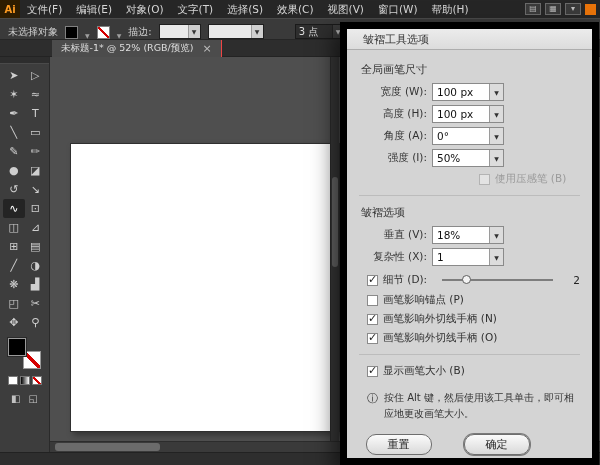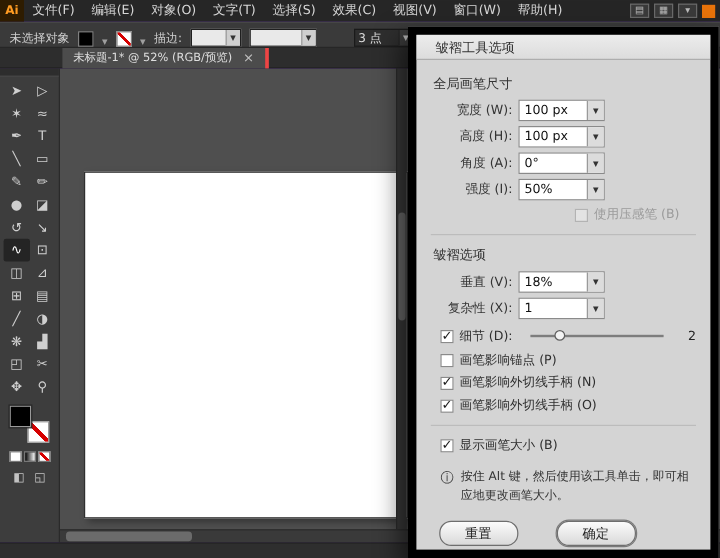--- a/index.html
+++ b/index.html
@@ -23,21 +23,21 @@
   .swatch.stroke::after{content:"";position:absolute;inset:0;background:linear-gradient(45deg,transparent 42%,#d50000 42%,#d50000 58%,transparent 58%)}
   .mini-arrow{font-size:6px;color:#9f9f9f}
   .cb-combo{height:15px;border:1px solid #1f1f1f;background:#e9e9e9;display:flex;align-items:center;color:#222}
   .cb-combo .val{flex:1;padding:0 3px;overflow:hidden;font-size:10px}
   .cb-combo .arrow{width:12px;text-align:center;font-size:6px;color:#333;background:#cfcfcf;border-left:1px solid #9a9a9a;align-self:stretch;line-height:13px}
   .cb-combo.dark{background:#2e2e2e;border-color:#1a1a1a;color:#ddd}
   .cb-combo.dark .arrow{background:#3c3c3c;border-left:1px solid #222;color:#bbb}
 
   
   .tabbar{position:absolute;left:0;top:40px;right:0;height:17px;background:#2d2d2d;border-bottom:1px solid #232323;z-index:3}
-  .doc-tab{position:absolute;left:52px;top:0;height:17px;background:#4c4c4c;color:#dedede;font-size:9.5px;display:flex;align-items:center;gap:9px;padding:0 9px;border-right:3px solid #ef4444;max-width:230px;overflow:hidden}
+  .doc-tab{position:absolute;left:52px;top:0;height:17px;background:#4c4c4c;color:#dedede;font-size:9.5px;display:flex;align-items:center;gap:9px;padding:0 9px;border-right:1px solid #ef4444;max-width:230px;overflow:hidden}
   .tab-close{color:#bdbdbd;font-size:11px;line-height:11px}
 
   
   .toolbar{position:absolute;left:0;top:57px;width:50px;bottom:13px;background:#3d3d3d;border-right:1px solid #2a2a2a;z-index:2}
   .toolbar-header{height:7px;background:#2d2d2d;border-bottom:1px solid #4a4a4a}
   .tools{display:grid;grid-template-columns:1fr 1fr;padding:2px 3px 0}
   .tool{height:19px;display:flex;align-items:center;justify-content:center;color:#cfcfcf;font-size:11px}
   .tool.selected{background:#242424;color:#fff;border-radius:2px}
   .fs{position:relative;width:33px;height:31px;margin:6px auto 0}
   .fs-fill{position:absolute;left:0;top:0;width:18px;height:18px;background:#000;border:1px solid #9a9a9a;outline:1px solid #2a2a2a;z-index:2}

